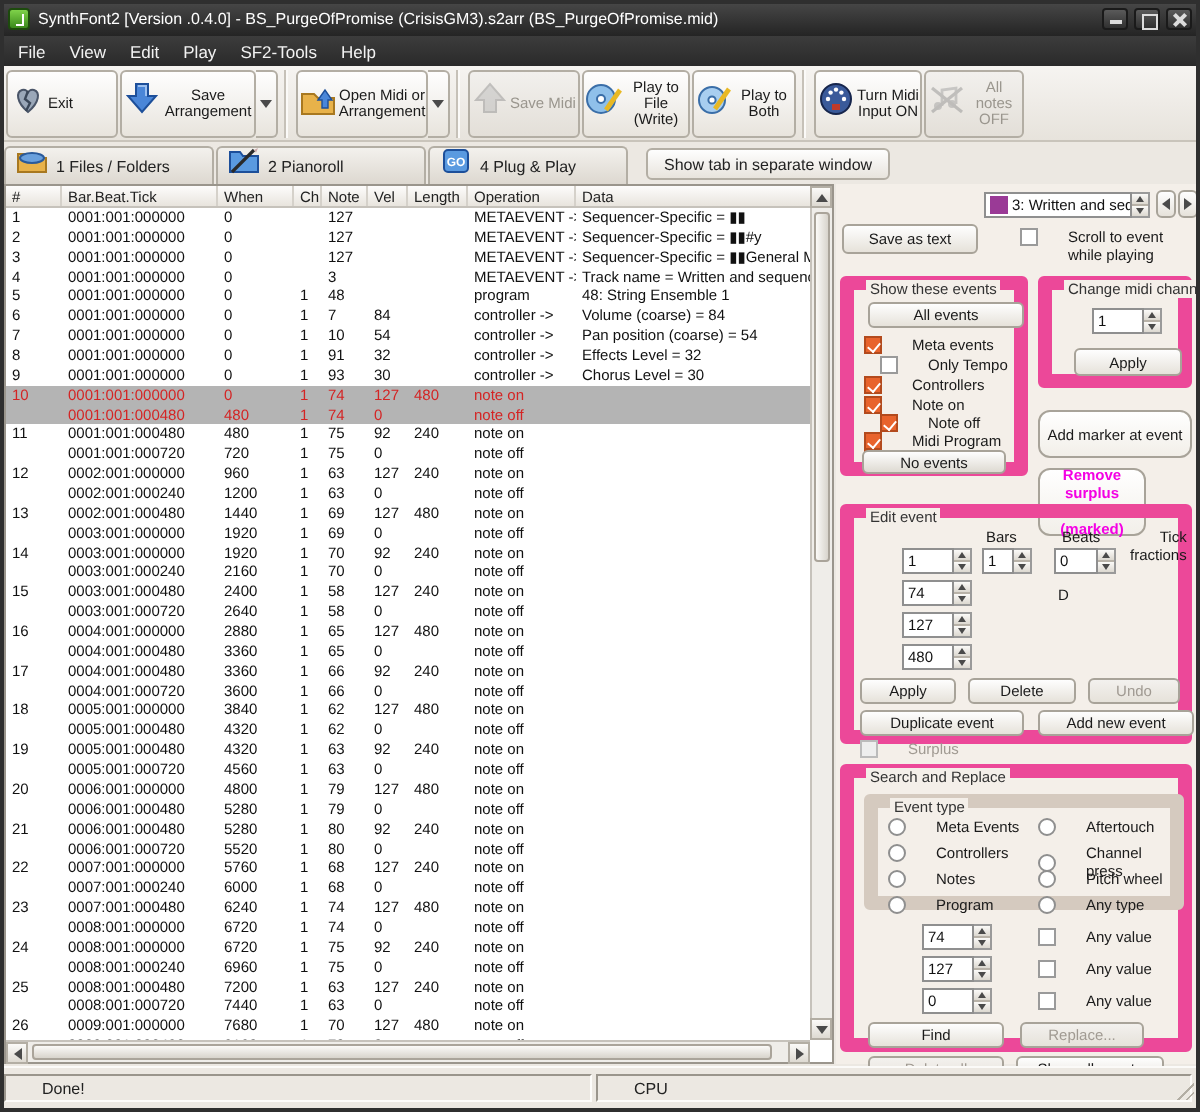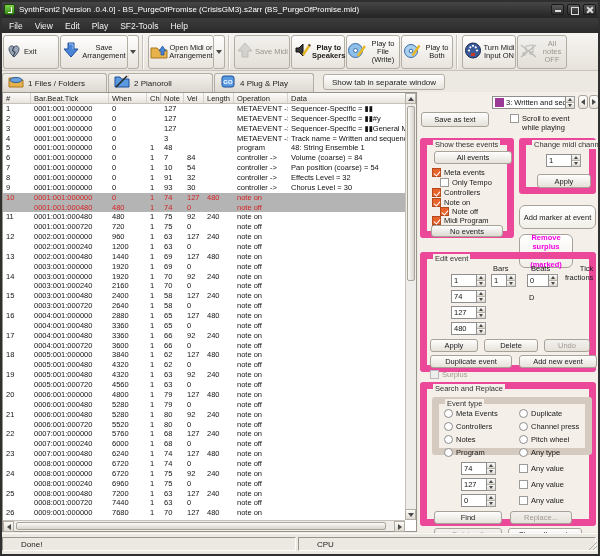--- a/index.html
+++ b/index.html
@@ -80,21 +80,21 @@
   .spin i { flex:1; display:flex; align-items:center; justify-content:center; background:linear-gradient(#fbfaf8,#dcd8d0); }
   .spin i:first-child { border-bottom:1px solid #b8b2a8; }
   .spin .tri-u,.spin .tri-d{ border-left-width:2.5px;border-right-width:2.5px;border-bottom-width:3px;border-top-width:3px; }
   .chk { width:9px; height:9px; border:1px solid #9a9a9a; background:#fff; position:relative; flex:none; }
   .chk.on { background:#e8632c; border-color:#b34a1d; }
   .chk.on::after { content:""; position:absolute; left:2px; top:0.5px; width:3px; height:5px; border:solid #fff; border-width:0 1.5px 1.5px 0; transform:rotate(40deg); }
   .chk.dis { background:#eee; border-color:#bbb; }
   .radio { width:9px; height:9px; border:1px solid #8f8f8f; border-radius:50%; background:#fff; flex:none; }
   .clabel { font-size:7.5px; color:#1a1a1a; line-height:9px; }
   .clabel.dim { color:#a09a92; }
-  .crow { position:absolute; display:flex; align-items:center; gap:3px; }
+  .crow { position:absolute; display:flex; align-items:center; gap:15px; }
   .flabel { font-size:7.5px; color:#1a1a1a; text-align:right;padding-left:36px; }
   .magenta { color:#f400e4; font-weight:bold; font-size:7.5px; text-align:center; line-height:9px; }
 
   
   .statusbar { position:absolute; top:533px; left:0; width:600px; height:20px; background:#ece8e2; border-top:1px solid #fbfaf8; }
   .scell { position:absolute; top:3px; height:14px; border:1px solid; border-color:#9a958c #fdfcfa #fdfcfa #9a958c; font-size:8px; color:#222; display:flex; align-items:center; padding-left:18px; background:#ece8e2; }
   .grip { position:absolute; right:3px; bottom:3px; width:10px; height:10px;
     background:repeating-linear-gradient(135deg,transparent 0 2px,#b3aea4 2px 3px); clip-path:polygon(100% 0,100% 100%,0 100%); }
 </style>
 </head>
@@ -150,28 +150,20 @@
     </div>
     <div class="dropbtn">
         <i class="tri-d"></i>
       </div>
     <div class="sep"></div>
     <div class="tbtn dis" style="width:56px">
       <span><svg width="20" height="17" viewBox="0 0 20 17">
             <path d="M7 15 h6 v-6 h4 l-7 -8 -7 8 h4 z" fill="#b8b8b8" stroke="#8a8a8a"></path>
           </svg></span>
       <span class="lbl">Save Midi</span>
-    </div>
-    <div class="tbtn bold" style="width:54px">
-      <span><svg width="20" height="17" viewBox="0 0 20 17">
-            <path d="M4 6 h3 l4 -4 v12 l-4 -4 H4z" fill="#3a3a3a" stroke="#111"></path>
-            <line x1="11" y1="13" x2="17" y2="4" stroke="#e8b824" stroke-width="2.4"></line>
-            <path d="M17 4 l1 -1.5" stroke="#5a4a1a" stroke-width="2.4"></path>
-          </svg></span>
-      <span class="lbl">Play to Speakers</span>
     </div>
     <div class="tbtn" style="width:54px">
       <span><svg width="20" height="17" viewBox="0 0 20 17">
             <circle cx="8.5" cy="8.5" r="7" fill="#8fc0ea" stroke="#3a6ea8"></circle>
             <circle cx="8.5" cy="8.5" r="2" fill="#fff" stroke="#3a6ea8"></circle>
             <line x1="11" y1="14" x2="18" y2="4" stroke="#e8b824" stroke-width="2.4"></line>
           </svg></span>
       <span class="lbl">Play to File (Write)</span>
     </div>
     <div class="tbtn" style="width:52px">
@@ -936,21 +928,21 @@
           <div class="crow" style="left:5px;top:31px">
               <span class="radio"></span>
               <span class="clabel">Notes</span>
             </div>
           <div class="crow" style="left:5px;top:44px">
               <span class="radio"></span>
               <span class="clabel">Program</span>
             </div>
           <div class="crow" style="left:80px;top:5px">
               <span class="radio"></span>
-              <span class="clabel">Duplicate</span>
+              <span class="clabel">Aftertouch</span>
             </div>
           <div class="crow" style="left:80px;top:18px">
               <span class="radio"></span>
               <span class="clabel">Channel press</span>
             </div>
           <div class="crow" style="left:80px;top:31px">
               <span class="radio"></span>
               <span class="clabel">Pitch wheel</span>
             </div>
           <div class="crow" style="left:80px;top:44px">

